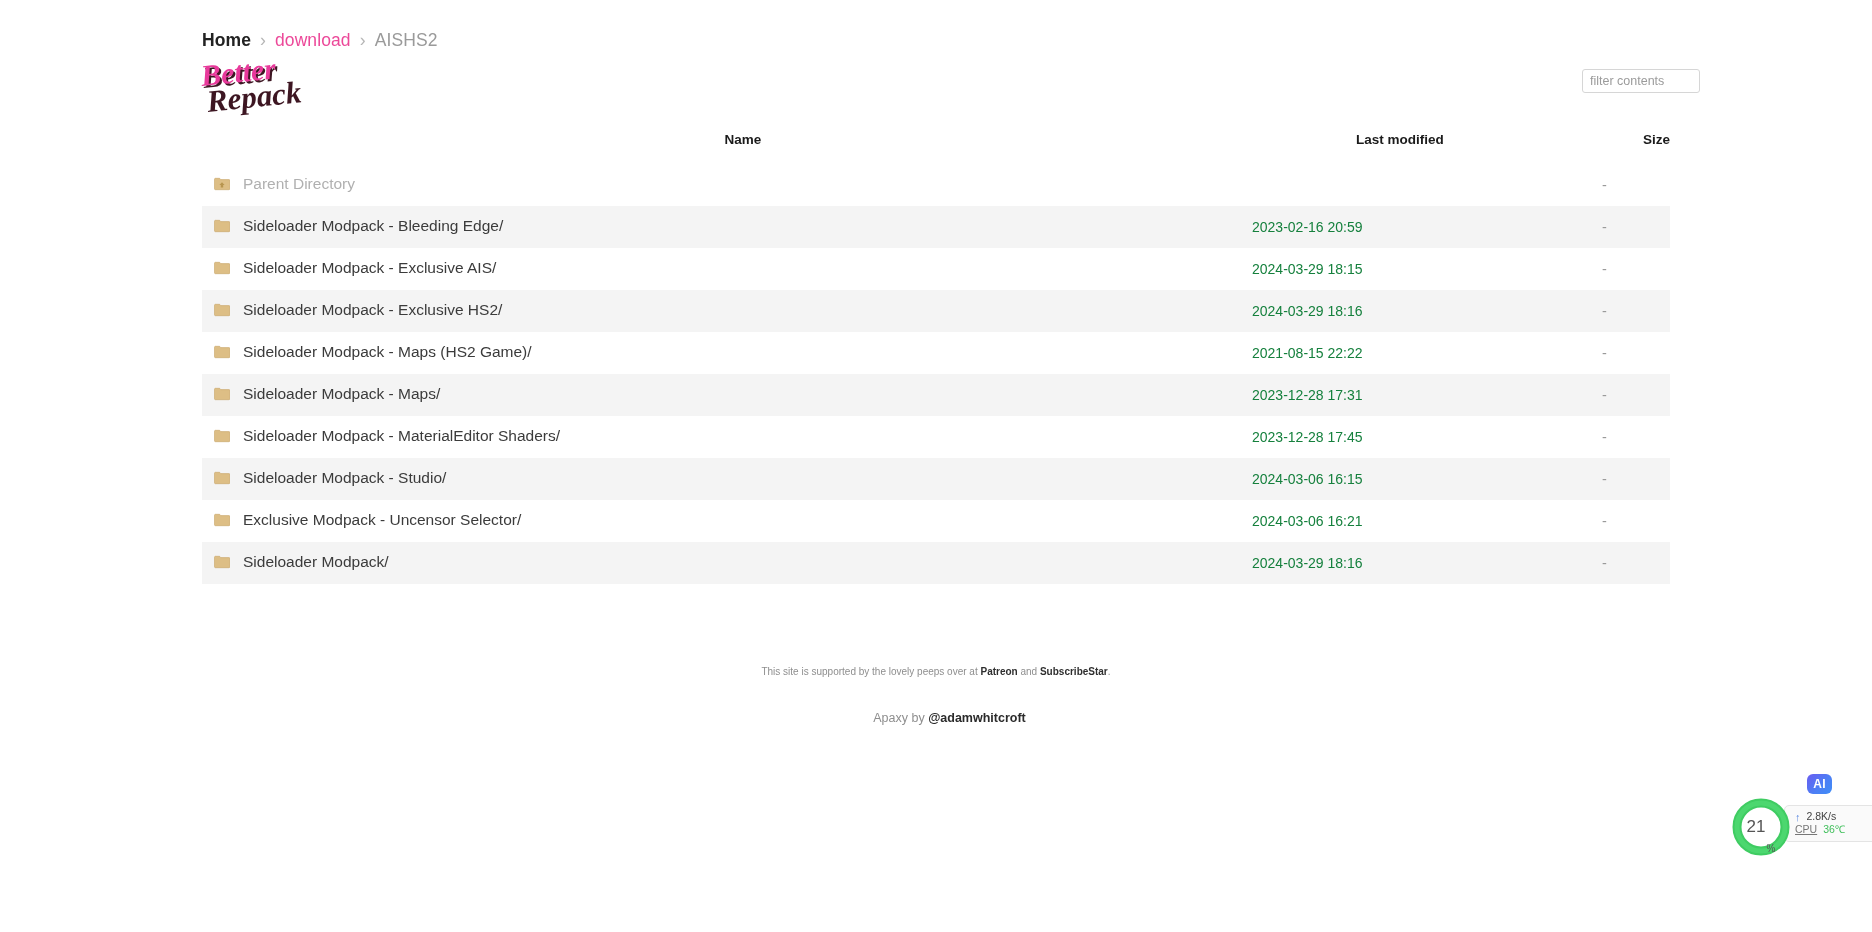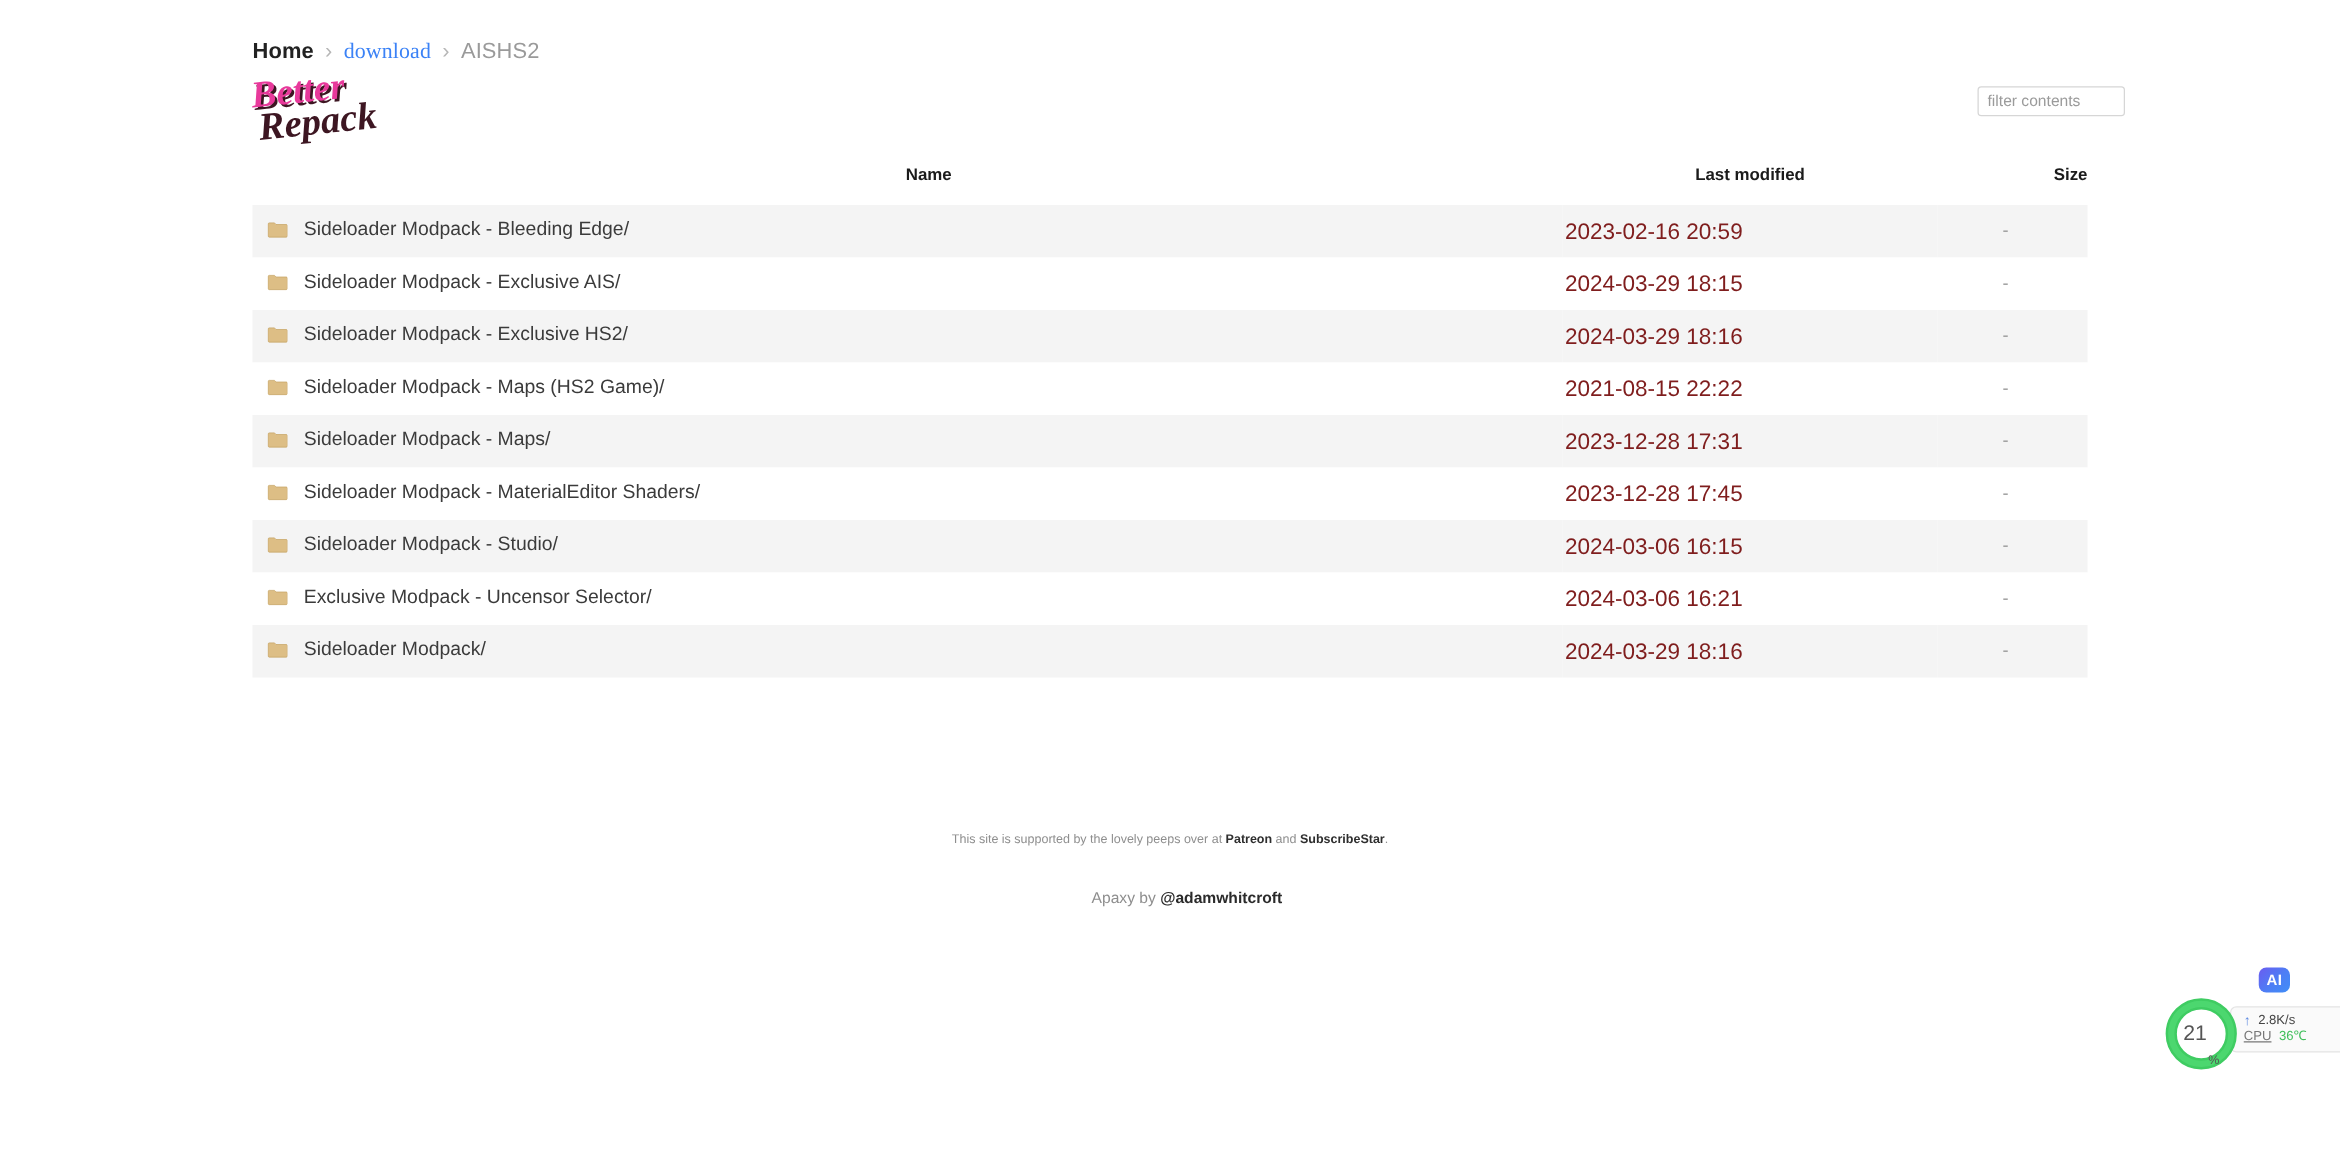--- a/index.html
+++ b/index.html
@@ -29,24 +29,23 @@
     color: #7a7a7a;
     letter-spacing: .1px;
     white-space: nowrap;
   }
   .breadcrumb a {
     color: #222;
     text-decoration: none;
     font-weight: bold;
   }
   .breadcrumb .crumb-link {
-    color: #3b82f6;
+    color: #ec4899;
     font-weight: normal;
     text-decoration: none;
-    font-family: Liberation Serif, serif;
   }
   .breadcrumb .sep {
     color: #b6b6b6;
     margin: 0 9px;
     font-weight: normal;
   }
   .breadcrumb .current {
     color: #9a9a9a;
   }
 
@@ -109,22 +108,22 @@
   }
   .listing tbody tr.odd { background: #f4f4f4; }
   .listing tbody tr.even { background: #ffffff; }
   .listing tbody tr.parent { background: #ffffff; }
 
   td.cell-name {
     padding-left: 12px;
     white-space: nowrap;
   }
   td.cell-mod {
-    color: #7f1d1d;
-    font-size: 18px;
+    color: #15803d;
+    font-size: 14px;
     padding-left: 2px;
     white-space: nowrap;
   }
   td.cell-size {
     color: #9a9a9a;
     font-size: 14.5px;
     padding-left: 52px;
   }
 
   .row-link {
@@ -267,20 +266,33 @@
 
   <table class="listing">
     <thead>
       <tr>
         <th class="col-name">Name</th>
         <th class="col-mod">Last modified</th>
         <th class="col-size">Size</th>
       </tr>
     </thead>
     <tbody id="listing-body">
+        <tr class="even parent">
+          <td class="cell-name"><a class="row-link" href="#">
+              <span style="display: inline-flex;">
+                <svg class="folder-ico" viewBox="0 0 16 14" width="16" height="14">
+                  <path d="M0.5 2.2c0-.5.4-.9.9-.9h4.2l1.2 1.3h8.2c.5 0 .9.4.9.9v8.3c0 .5-.4.9-.9.9H1.4c-.5 0-.9-.4-.9-.9z" fill="#ddbe85" stroke="#c7a567" stroke-width="0.6"></path>
+                  <path d="M8 5.2l2.6 2.8H9.2v2.6H6.8V8H5.4z" fill="#b8954f"></path>
+                </svg>
+              </span>
+              <span>Parent Directory</span>
+            </a></td>
+          <td class="cell-mod"></td>
+          <td class="cell-size">-</td>
+        </tr>
         <tr class="odd">
           <td class="cell-name"><a class="row-link" href="#">
               <span style="display: inline-flex;">
                 <svg class="folder-ico" viewBox="0 0 16 14" width="16" height="14">
                   <path d="M0.5 2.2c0-.5.4-.9.9-.9h4.2l1.2 1.3h8.2c.5 0 .9.4.9.9v8.3c0 .5-.4.9-.9.9H1.4c-.5 0-.9-.4-.9-.9z" fill="#ddbe85" stroke="#c7a567" stroke-width="0.6"></path>
                 </svg>
               </span>
               <span>Sideloader Modpack - Bleeding Edge/</span>
             </a></td>
           <td class="cell-mod">2023-02-16 20:59</td>

